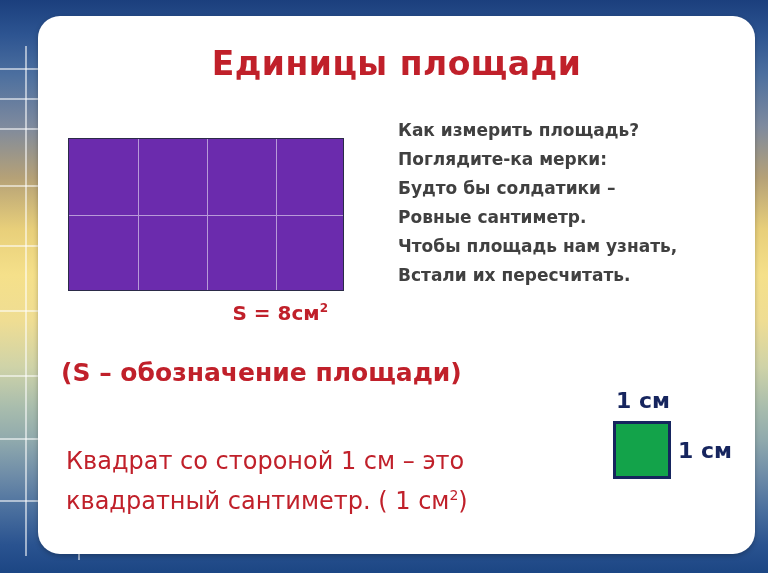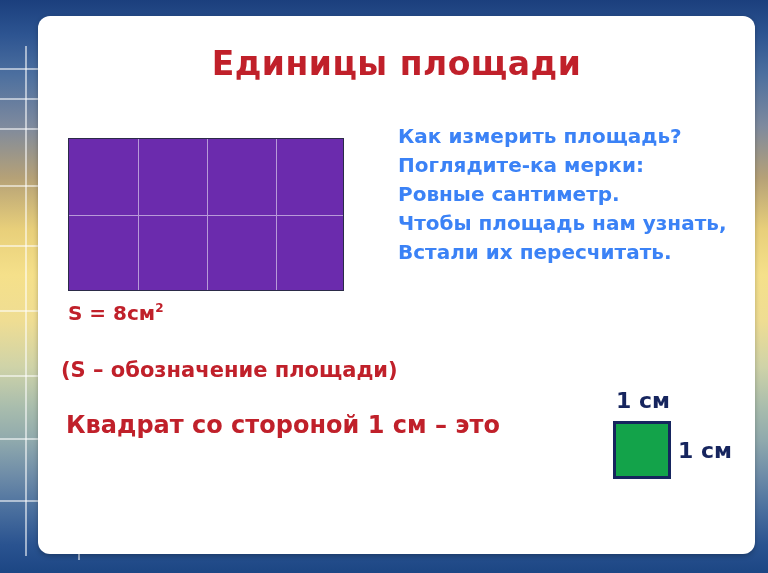--- a/index.html
+++ b/index.html
@@ -63,21 +63,21 @@
   .grid-line.v { width: 2px; }
   .grid-line.h { height: 2px; }
 
   #card {
     position: absolute;
     left: 38px;
     top: 16px;
     width: 717px;
     height: 538px;
     background: #ffffff;
-    border-radius: 12px;
+    border-radius: 22px;
     box-shadow: 0 2px 5px rgba(0,0,0,0.25);
     overflow: hidden;
   }
 
   #title {
     position: absolute;
     left: 0;
     top: 28px;
     width: 100%;
     text-align: center;
@@ -101,63 +101,63 @@
   }
   #area-figure .gl {
     position: absolute;
     background: #b89ad8;
   }
   #area-figure .gl.v { width: 1px; top: 0; bottom: 0; }
   #area-figure .gl.h { height: 1px; left: 0; right: 0; }
 
   #area-label {
     position: absolute;
-    left: 30px;
+    left: 14px;
     top: 285px;
     width: 276px;
-    text-align: left;
+    text-align: right;
     color: #c0202a;
     font-size: 20px;
     font-weight: bold;
   }
   #area-label .sup {
     font-size: 12px;
     vertical-align: super;
   }
 
   #s-note {
     position: absolute;
     left: 23px;
     top: 342px;
     color: #c0202a;
-    font-size: 21px;
+    font-size: 25px;
     font-weight: bold;
     white-space: nowrap;
   }
 
   
   #poem {
     position: absolute;
     left: 360px;
-    top: 106px;
-    color: #3b82f6;
-    font-size: 20px;
+    top: 100px;
+    color: #404040;
+    font-size: 17px;
     font-weight: bold;
     line-height: 29px;
     white-space: nowrap;
   }
 
   
   #statement {
     position: absolute;
     left: 28px;
-    top: 392px;
+    top: 428px;
     color: #c0202a;
     font-size: 24px;
-    font-weight: bold;
+    font-weight: normal;
     line-height: 34px;
     white-space: nowrap;
   }
   #statement .sup {
     font-size: 14px;
     vertical-align: super;
   }
 
   
   #cm-top-label {
@@ -223,27 +223,29 @@
       <div class="gl h" style="top:76px;"></div>
     </div>
 
     <div id="area-label"><span>S = 8см</span><span class="sup">2</span></div>
 
     <div id="s-note">(S – обозначение площади)</div>
 
     <div id="poem">
       <div>Как измерить площадь?</div>
       <div>Поглядите-ка мерки:</div>
+      <div>Будто бы солдатики –</div>
       <div>Ровные сантиметр.</div>
       <div>Чтобы площадь нам узнать,</div>
       <div>Встали их пересчитать.</div>
     </div>
 
     <div id="statement">
       <div>Квадрат со стороной 1 см – это</div>
+      <div><span>квадратный сантиметр.  ( 1 см</span><span class="sup">2</span><span>)</span></div>
     </div>
 
     <div id="cm-top-label">1 см</div>
     <div id="cm-square"></div>
     <div id="cm-right-label">1 см</div>
 
   </div>
 </div>
 
 </body></html>

